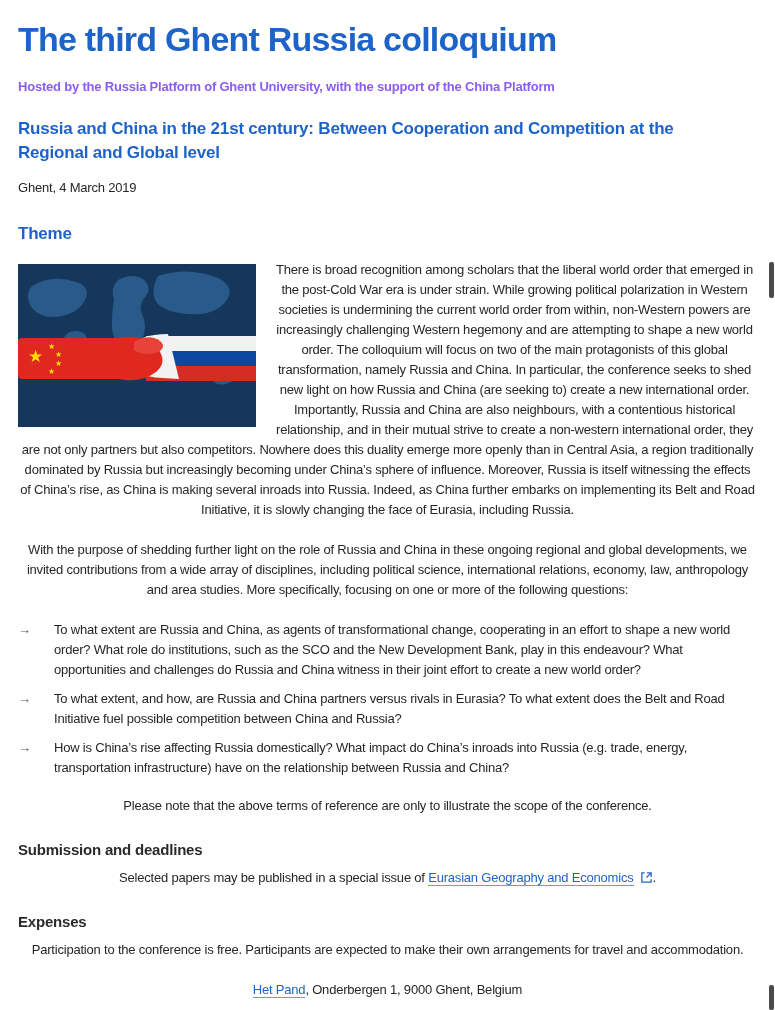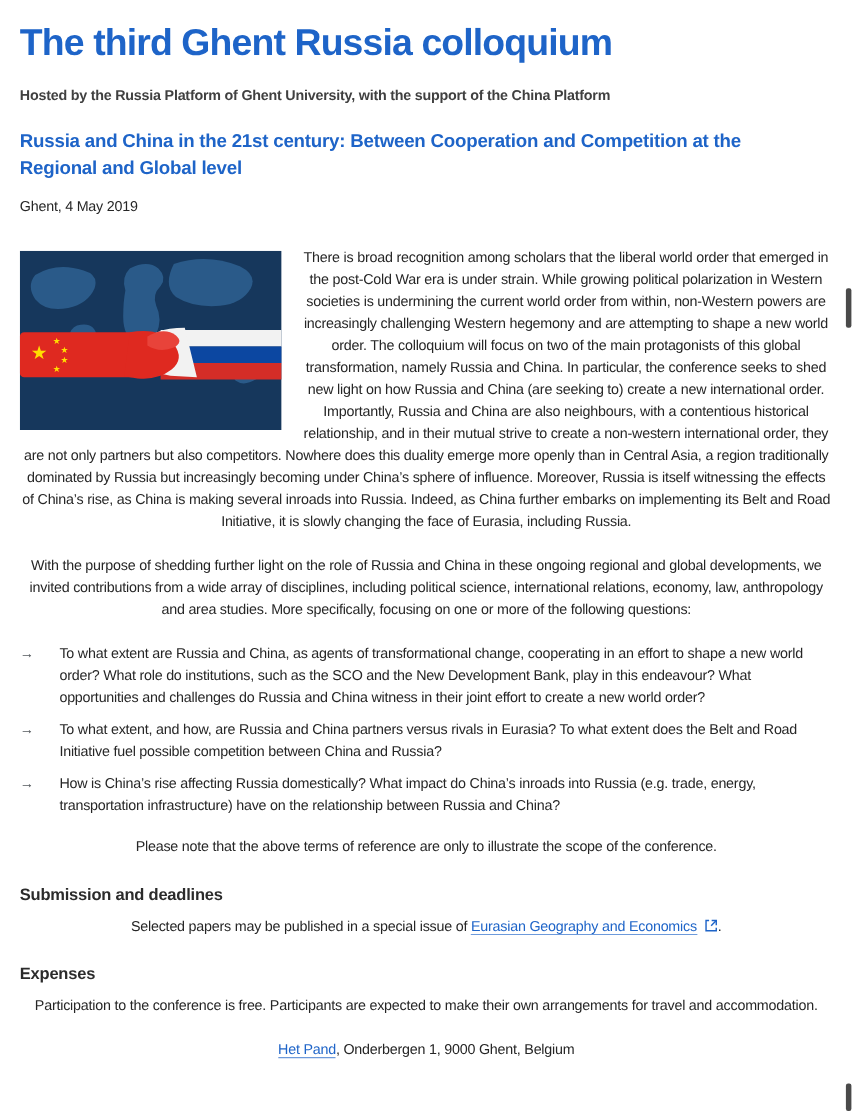--- a/index.html
+++ b/index.html
@@ -28,21 +28,21 @@
   .page-title{
     color:var(--accent);
     font-size:34px;
     font-weight:bold;
     letter-spacing:-0.8px;
     line-height:1.15;
     margin:8px 0 18px 0;
   }
   .subtitle{
     font-weight:bold;
-    color:#404040;
+    color:#8b5cf6;
     margin:0 0 20px 0;
   }
   .conf-title{
     color:var(--accent);
     font-weight:bold;
     font-size:17px;
     line-height:1.38;
     margin:0 0 14px 0;
     max-width:730px;
   }
@@ -127,22 +127,23 @@
 
 <div class="page">
   <div class="content">
 
     <h1 class="page-title">The third Ghent Russia colloquium</h1>
 
     <div class="subtitle">Hosted by the Russia Platform of Ghent University, with the support of the China Platform</div>
 
     <div class="conf-title">Russia and China in the 21st century: Between Cooperation and Competition at the Regional and Global level</div>
 
-    <div class="date-line">Ghent, 4 May 2019</div>
-
+    <div class="date-line">Ghent, 4 March 2019</div>
+
+    <h2 class="theme-heading">Theme</h2>
 
     <svg class="hero-image" viewBox="0 0 238 163" xmlns="http://www.w3.org/2000/svg" aria-hidden="true">
       <rect width="238" height="163" fill="#16375C"></rect>
       <g fill="#2E6191" opacity="0.85">
         <path d="M14 22 q20 -12 44 -4 q14 4 10 16 q-6 14 -24 18 q-20 4 -30 -8 q-8 -12 0 -22z"></path>
         <path d="M52 68 q16 -4 18 10 q2 16 -8 30 q-8 10 -14 2 q-8 -14 -4 -30 q2 -10 8 -12z"></path>
         <path d="M100 16 q16 -8 26 0 q8 8 2 16 q-8 8 -4 18 q6 12 0 26 q-8 16 -18 10 q-12 -8 -12 -26 q0 -14 2 -24 q-4 -12 4 -20z"></path>
         <path d="M140 12 q30 -10 60 2 q16 8 10 20 q-8 14 -28 16 q-24 2 -40 -8 q-12 -10 -2 -30z"></path>
         <path d="M196 100 q14 -6 22 2 q6 8 -2 14 q-12 8 -20 2 q-6 -8 0 -18z"></path>
       </g>

